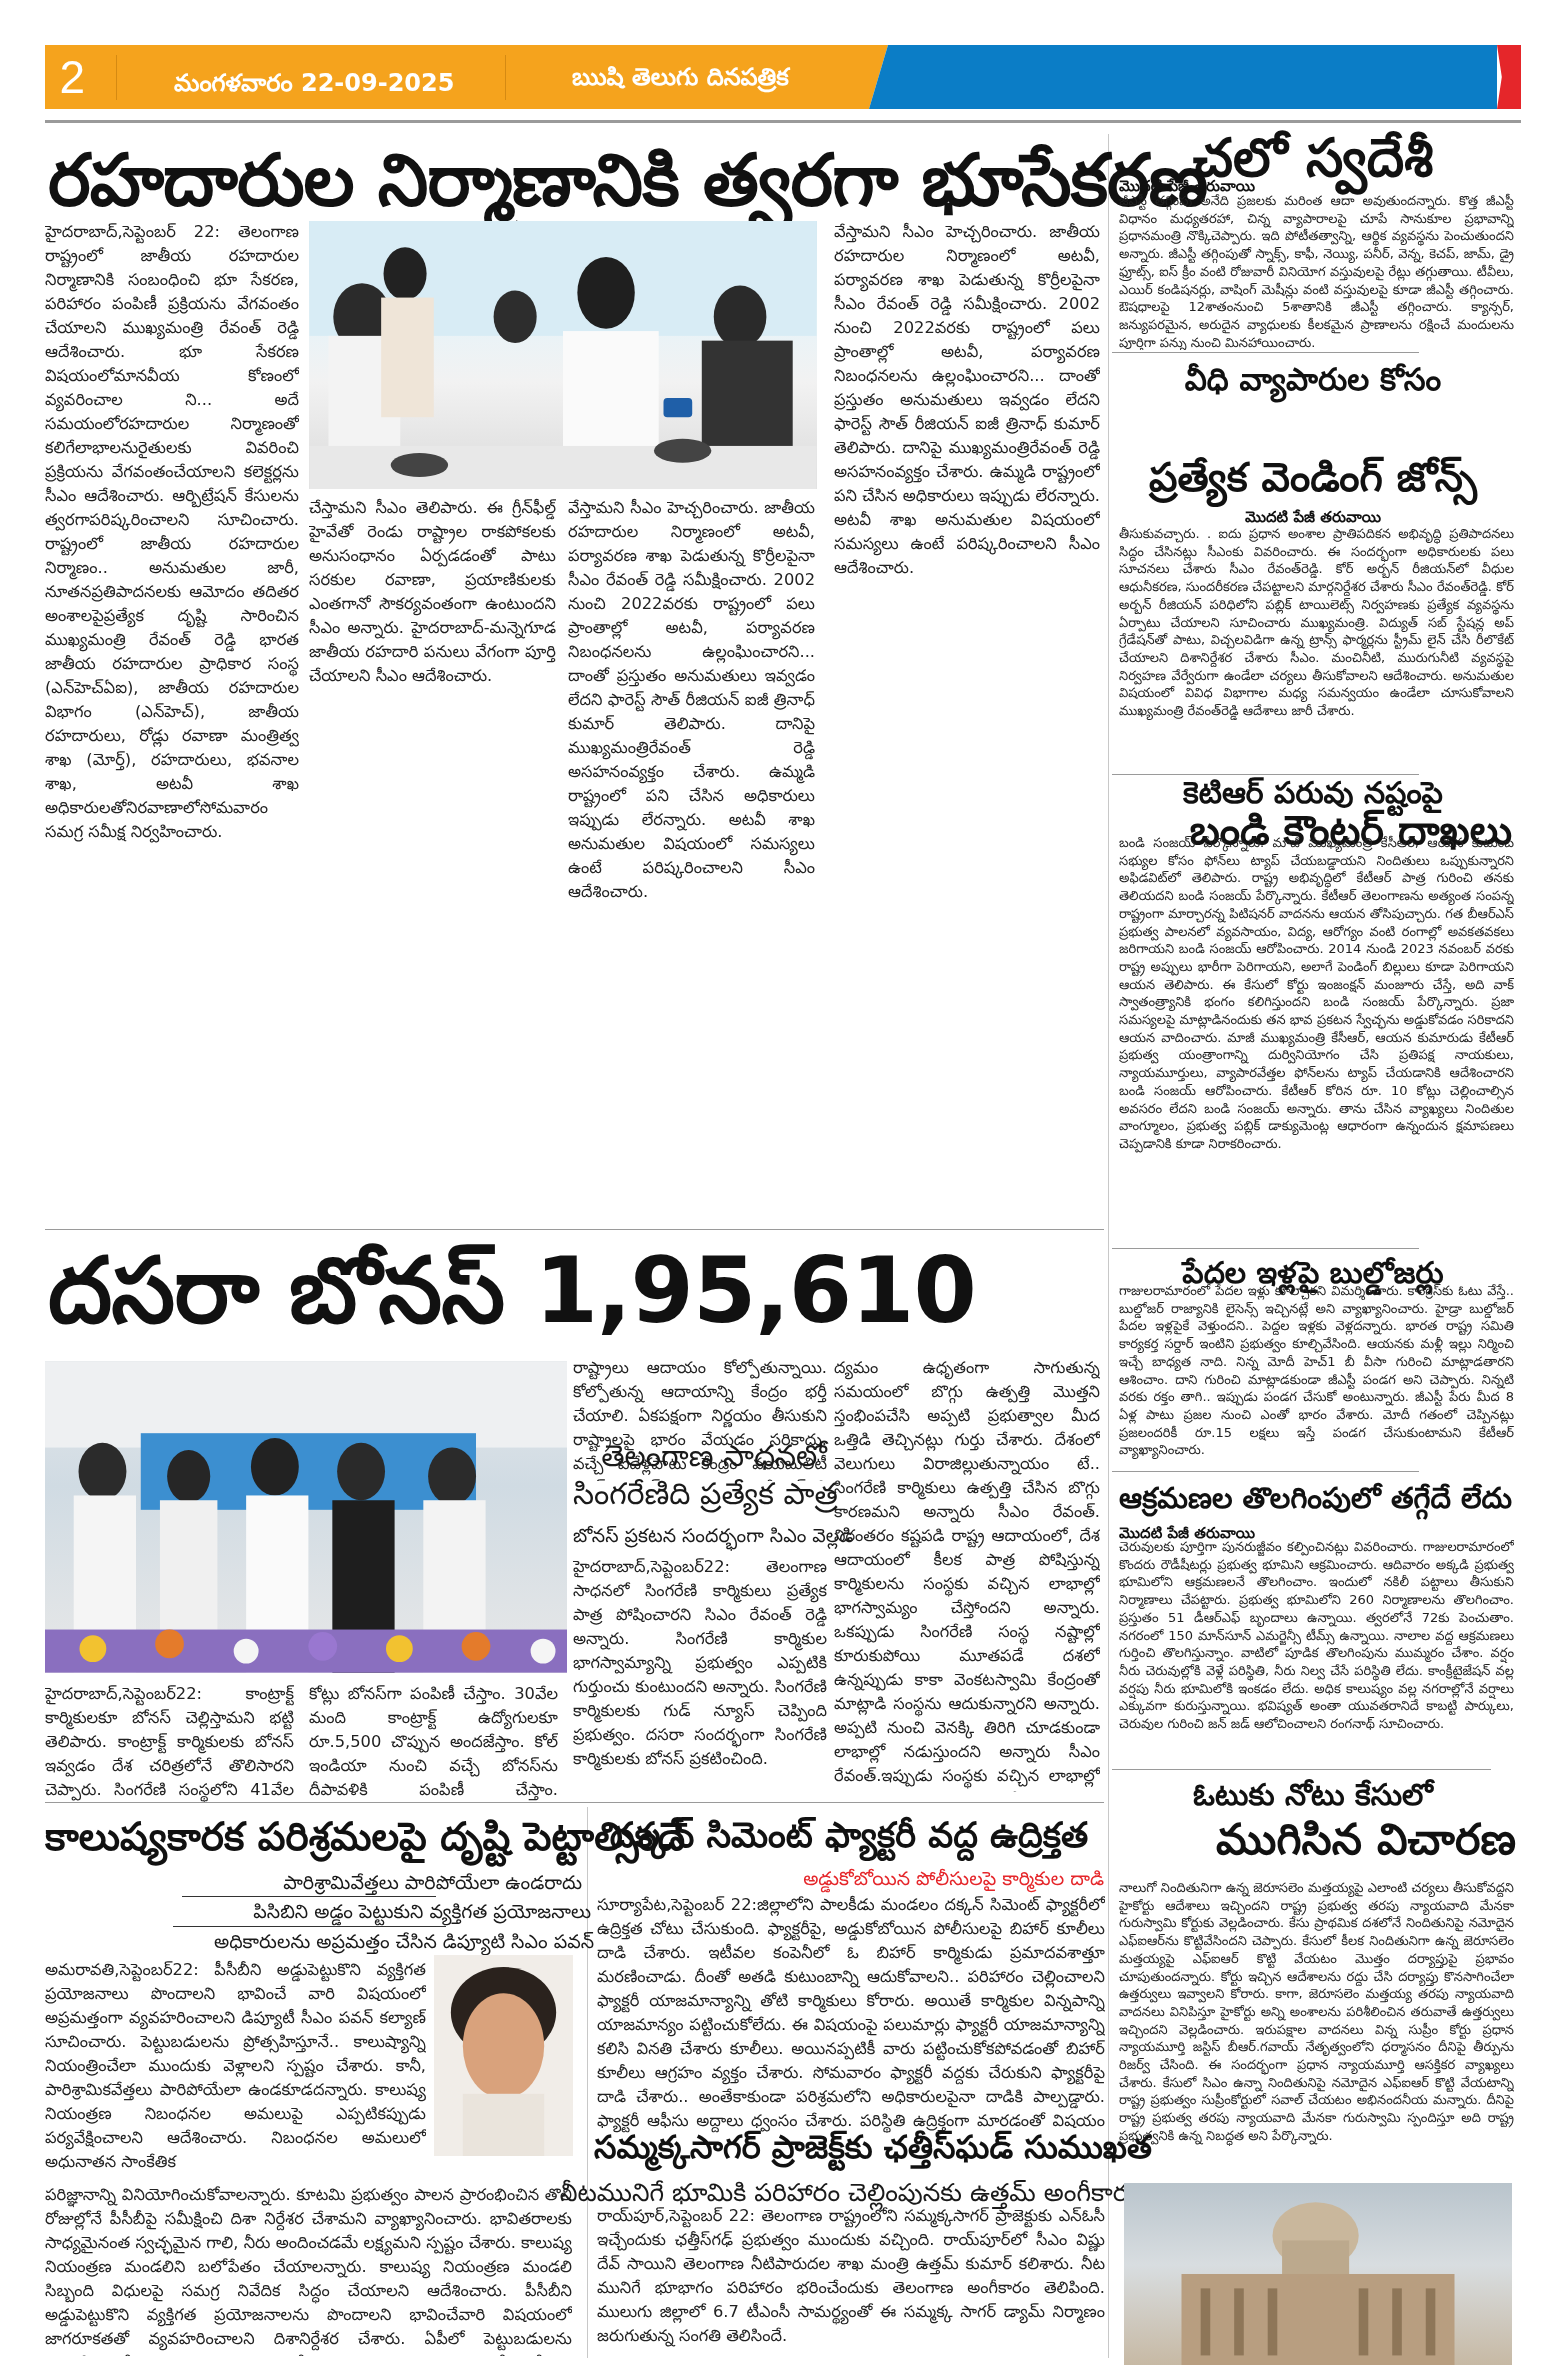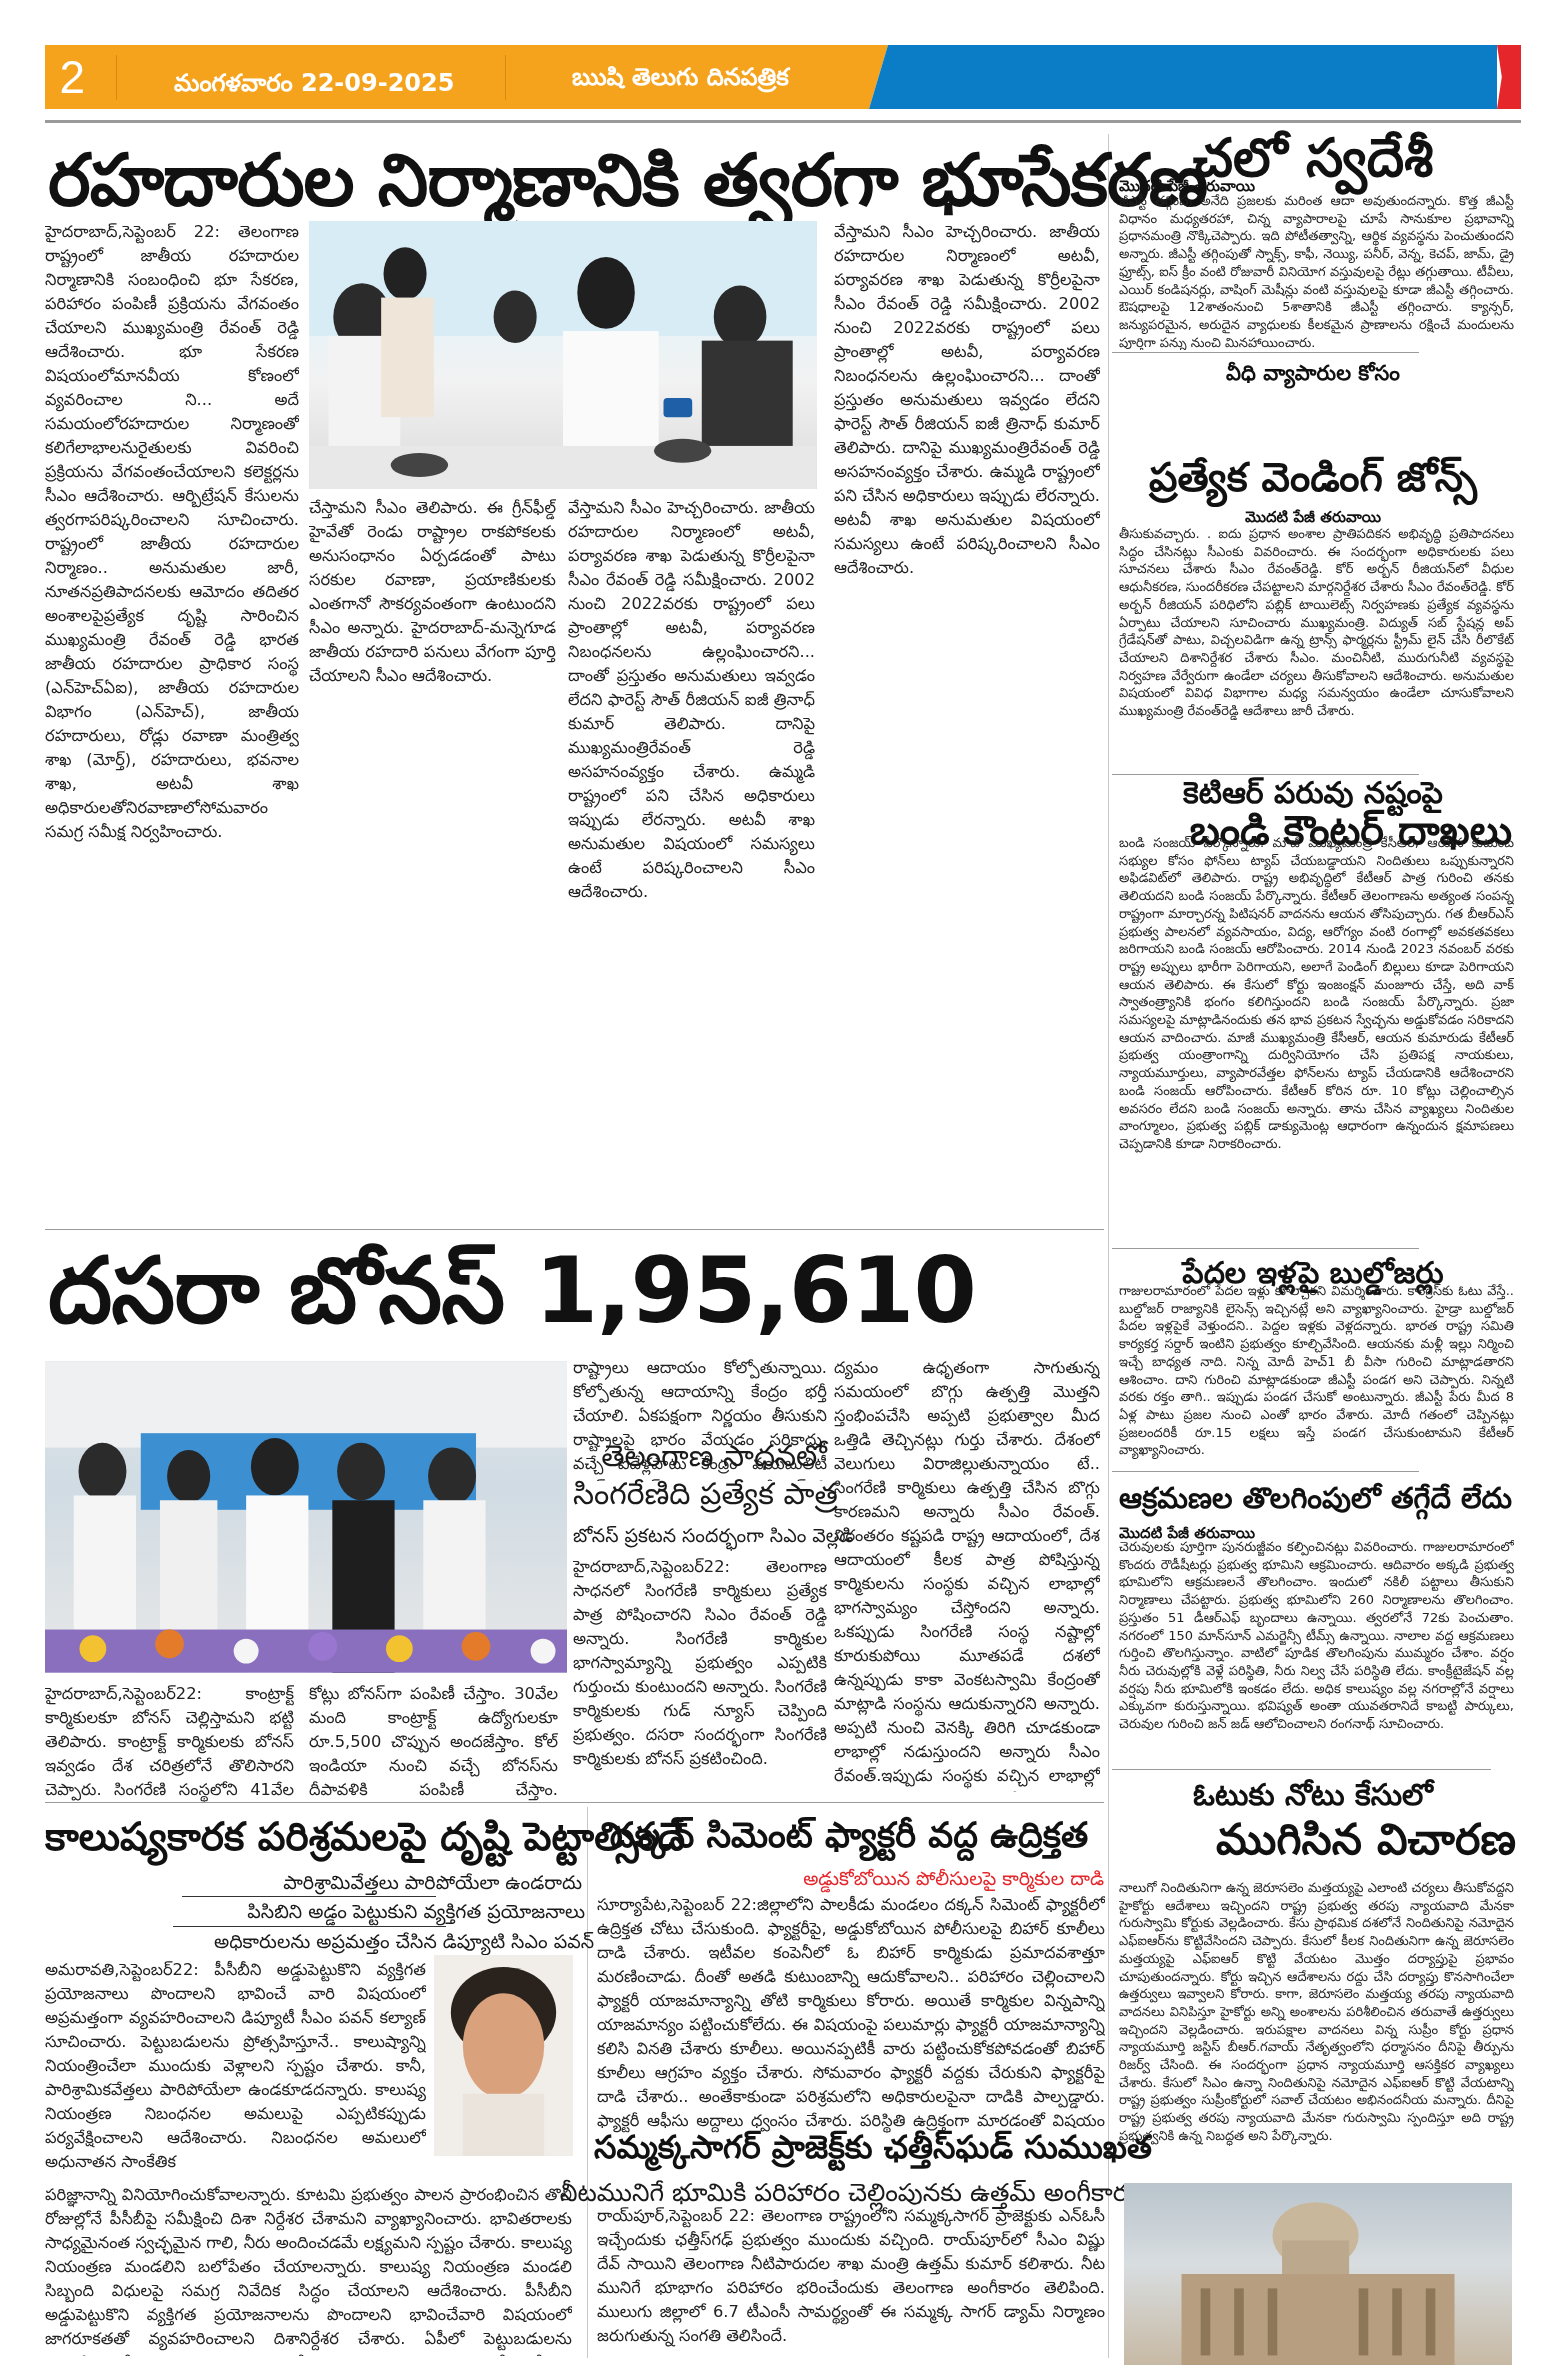--- a/index.html
+++ b/index.html
@@ -107,21 +107,21 @@
 <div class="abs sub" style="left:573px;top:1524px;width:254px;font-size:19px">బోనస్ ప్రకటన సందర్భంగా సిఎం వెల్లడి</div>
 <div class="abs body-text" style="left:573px;top:1555px;width:254px;height:240px">హైదరాబాద్,సెప్టెంబర్22: తెలంగాణ సాధనలో సింగరేణి కార్మికులు ప్రత్యేక పాత్ర పోషించారని సిఎం రేవంత్ రెడ్డి అన్నారు. సింగరేణి కార్మికుల భాగస్వామ్యాన్ని ప్రభుత్వం ఎప్పటికి గుర్తుంచు కుంటుందని అన్నారు. సింగరేణి కార్మికులకు గుడ్ న్యూస్ చెప్పింది ప్రభుత్వం. దసరా సందర్భంగా సింగరేణి కార్మికులకు బోనస్ ప్రకటించింది.</div>
 <div class="abs body-text" style="left:834px;top:1356px;width:266px;height:436px">ద్యమం ఉధృతంగా సాగుతున్న సమయంలో బొగ్గు ఉత్పత్తి మొత్తని స్తంభింపచేసి అప్పటి ప్రభుత్వాల మీద ఒత్తిడి తెచ్చినట్లు గుర్తు చేశారు. దేశంలో వెలుగులు విరాజిల్లుతున్నాయం టే.. సింగరేణి కార్మికులు ఉత్పత్తి చేసిన బొగ్గు కారణమని అన్నారు సీఎం రేవంత్. నిరంతరం కష్టపడి రాష్ట్ర ఆదాయంలో, దేశ ఆదాయంలో కీలక పాత్ర పోషిస్తున్న కార్మికులను సంస్థకు వచ్చిన లాభాల్లో భాగస్వామ్యం చేస్తోందని అన్నారు. ఒకప్పుడు సింగరేణి సంస్థ నష్టాల్లో కూరుకుపోయి మూతపడే దశలో ఉన్నప్పుడు కాకా వెంకటస్వామి కేంద్రంతో మాట్లాడి సంస్థను ఆదుకున్నారని అన్నారు. అప్పటి నుంచి వెనక్కి తిరిగి చూడకుండా లాభాల్లో నడుస్తుందని అన్నారు సీఎం రేవంత్.ఇప్పుడు సంస్థకు వచ్చిన లాభాల్లో కార్మికులకు వాటా ఇస్తూనే.. కార్మికుల భవిష్యత్తు కోసం చర్యలు చేపట్టామని అన్నారు. కార్మికులకు పండగ బోనస్ తో</div>
 
 <div class="hrule" style="left:45px;top:1802px;width:1059px"></div>
 <div class="vrule" style="left:587px;top:1807px;height:551px"></div>
 
 <div class="abs headline" style="left:45px;top:1816px;width:537px;text-align:center;font-size:39px">కాలుష్యకారక పరిశ్రమలపై దృష్టి పెట్టాల్సిందే</div>
 <div class="abs sub" style="left:45px;top:1871px;width:537px;font-size:19px">పారిశ్రామివేత్తలు పారిపోయేలా ఉండరాదు</div>
 <div class="hrule" style="left:182px;top:1896px;width:254px;height:1px;background:#333"></div>
-<div class="abs sub" style="left:48px;top:1900px;width:537px;font-size:19px">పిసిబిని అడ్డం పెట్టుకుని వ్యక్తిగత ప్రయోజనాలు</div>
+<div class="abs sub" style="left:54px;top:1900px;width:537px;font-size:19px">పిసిబిని అడ్డం పెట్టుకుని వ్యక్తిగత ప్రయోజనాలు</div>
 <div class="hrule" style="left:173px;top:1926px;width:273px;height:1px;background:#333"></div>
 <div class="abs sub" style="left:57px;top:1930px;width:537px;font-size:19px">అధికారులను అప్రమత్తం చేసిన డిప్యూటి సిఎం పవన్</div>
 <div class="abs body-text" style="left:45px;top:1958px;width:381px;height:225px">అమరావతి,సెప్టెంబర్22: పీసీబీని అడ్డుపెట్టుకొని వ్యక్తిగత ప్రయోజనాలు పొందాలని భావించే వారి విషయంలో అప్రమత్తంగా వ్యవహరించాలని డిప్యూటీ సీఎం పవన్ కల్యాణ్ సూచించారు. పెట్టుబడులను ప్రోత్సహిస్తూనే.. కాలుష్యాన్ని నియంత్రించేలా ముందుకు వెళ్లాలని స్పష్టం చేశారు. కానీ, పారిశ్రామికవేత్తలు పారిపోయేలా ఉండకూడదన్నారు. కాలుష్య నియంత్రణ నిబంధనల అమలుపై ఎప్పటికప్పుడు పర్యవేక్షించాలని ఆదేశించారు. నిబంధనల అమలులో అధునాతన సాంకేతిక</div>
 <div class="abs photo" style="left:434px;top:1955px;width:139px;height:201px;background:#f1ede8">
   <svg width="139" height="201" viewBox="0 0 290 420">
     <ellipse cx="145" cy="120" rx="110" ry="95" fill="#2a221d"></ellipse>
     <ellipse cx="145" cy="190" rx="85" ry="110" fill="#d9a27c"></ellipse>
     <rect x="60" y="290" width="170" height="130" fill="#eae4dc"></rect>
   </svg>
 </div>
@@ -133,21 +133,21 @@
 
 <div class="abs headline" style="left:594px;top:2130px;width:510px;text-align:center;font-size:32px">సమ్మక్కసాగర్ ప్రాజెక్ట్‌కు ఛత్తీస్‌ఘడ్ సుముఖత</div>
 <div class="abs sub" style="left:560px;top:2178px;width:510px;font-size:25px">నీటమునిగే భూమికి పరిహారం చెల్లింపునకు ఉత్తమ్ అంగీకారం</div>
 <div class="abs body-text" style="left:597px;top:2204px;width:508px;height:153px">రాయ్‌పూర్,సెప్టెంబర్ 22: తెలంగాణ రాష్ట్రంలోని సమ్మక్కసాగర్ ప్రాజెక్టుకు ఎన్‌ఓసీ ఇచ్చేందుకు ఛత్తీస్‌గఢ్ ప్రభుత్వం ముందుకు వచ్చింది. రాయ్‌పూర్‌లో సీఎం విష్ణు దేవ్ సాయిని తెలంగాణ నీటిపారుదల శాఖ మంత్రి ఉత్తమ్ కుమార్ కలిశారు. నీట మునిగే భూభాగం పరిహారం భరించేందుకు తెలంగాణ అంగీకారం తెలిపింది. ములుగు జిల్లాలో 6.7 టీఎంసీ సామర్థ్యంతో ఈ సమ్మక్క సాగర్ డ్యామ్ నిర్మాణం జరుగుతున్న సంగతి తెలిసిందే.</div>
 
 <div class="abs headline" style="left:1114px;top:129px;width:398px;text-align:center;font-size:53px">చలో స్వదేశీ</div>
 <div class="abs kicker" style="left:1119px;top:177px">మొదటి పేజీ తరువాయి</div>
 <div class="abs body-text" style="left:1119px;top:192px;width:395px;height:158px;font-size:13px;line-height:17.7px">జీఎస్టీ తగ్గింపు అనేది ప్రజలకు మరింత ఆదా అవుతుందన్నారు. కొత్త జీఎస్టీ విధానం మధ్యతరహా, చిన్న వ్యాపారాలపై చూపే సానుకూల ప్రభావాన్ని ప్రధానమంత్రి నొక్కిచెప్పారు. ఇది పోటీతత్వాన్ని, ఆర్థిక వ్యవస్థను పెంచుతుందని అన్నారు. జీఎస్టీ తగ్గింపుతో స్నాక్స్, కాఫీ, నెయ్యి, పనీర్, వెన్న, కెచప్, జామ్, డ్రై ఫ్రూట్స్, ఐస్ క్రీం వంటి రోజువారీ వినియోగ వస్తువులపై రేట్లు తగ్గుతాయి. టీవీలు, ఎయిర్ కండిషనర్లు, వాషింగ్ మెషీన్లు వంటి వస్తువులపై కూడా జీఎస్టీ తగ్గించారు. ఔషధాలపై 12శాతంనుంచి 5శాతానికి జీఎస్టీ తగ్గించారు. క్యాన్సర్, జన్యుపరమైన, అరుదైన వ్యాధులకు కీలకమైన ప్రాణాలను రక్షించే మందులను పూర్తిగా పన్ను నుంచి మినహాయించారు.</div>
 <div class="hrule" style="left:1112px;top:352px;width:307px"></div>
 
-<div class="abs headline" style="left:1114px;top:362px;width:398px;text-align:center;font-size:21px">వీధి వ్యాపారుల కోసం</div>
+<div class="abs headline" style="left:1114px;top:362px;width:398px;text-align:center;font-size:31px">వీధి వ్యాపారుల కోసం</div>
 <div class="abs headline" style="left:1114px;top:455px;width:398px;text-align:center;font-size:40px">ప్రత్యేక వెండింగ్ జోన్స్</div>
 <div class="abs kicker" style="left:1114px;top:508px;width:398px;text-align:center">మొదటి పేజీ తరువాయి</div>
 <div class="abs body-text" style="left:1119px;top:525px;width:395px;height:244px;font-size:13px;line-height:17.7px">తీసుకువచ్చారు. . ఐదు ప్రధాన అంశాల ప్రాతిపదికన అభివృద్ధి ప్రతిపాదనలు సిద్ధం చేసినట్లు సీఎంకు వివరించారు. ఈ సందర్భంగా అధికారులకు పలు సూచనలు చేశారు సీఎం రేవంత్‌రెడ్డి. కోర్ అర్బన్ రీజియన్‌లో వీధుల ఆధునీకరణ, సుందరీకరణ చేపట్టాలని మార్గనిర్దేశర చేశారు సీఎం రేవంత్‌రెడ్డి. కోర్ అర్బన్ రీజియన్ పరిధిలోని పబ్లిక్ టాయిలెట్స్ నిర్వహణకు ప్రత్యేక వ్యవస్థను ఏర్పాటు చేయాలని సూచించారు ముఖ్యమంత్రి. విద్యుత్ సబ్ స్టేషన్ల అప్ గ్రేడేషన్‌తో పాటు, విచ్చలవిడిగా ఉన్న ట్రాన్స్ ఫార్మర్లను స్ట్రీమ్ లైన్ చేసి రీలొకేట్ చేయాలని దిశానిర్దేశర చేశారు సీఎం. మంచినీటి, మురుగునీటి వ్యవస్థపై నిర్వహణ వేర్వేరుగా ఉండేలా చర్యలు తీసుకోవాలని ఆదేశించారు. అనుమతుల విషయంలో వివిధ విభాగాల మధ్య సమన్వయం ఉండేలా చూసుకోవాలని ముఖ్యమంత్రి రేవంత్‌రెడ్డి ఆదేశాలు జారీ చేశారు.</div>
 <div class="hrule" style="left:1112px;top:774px;width:307px"></div>
 
 <div class="abs headline" style="left:1114px;top:776px;width:398px;text-align:center;font-size:30px">కెటిఆర్ పరువు నష్టంపై</div>
 <div class="abs headline" style="left:1114px;top:808px;width:398px;text-align:right;font-size:40px">బండి కౌంటర్ దాఖలు</div>
 <div class="abs kicker" style="left:1119px;top:824px;font-size:0.5px;opacity:0"></div>
 <div class="abs kicker" style="left:1119px;top:824px;margin-top:0"></div>
 

